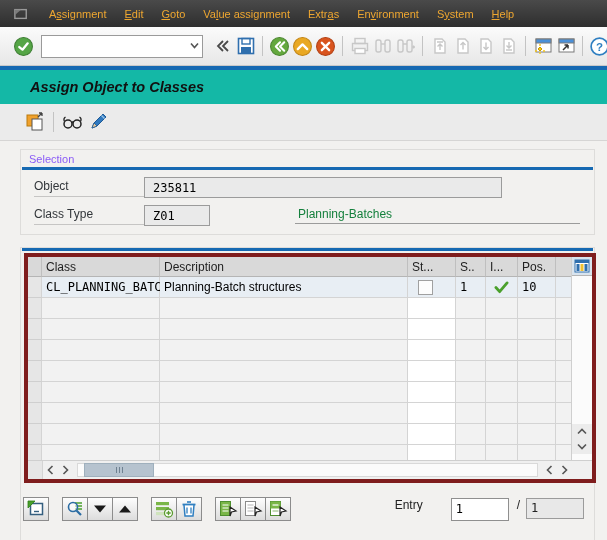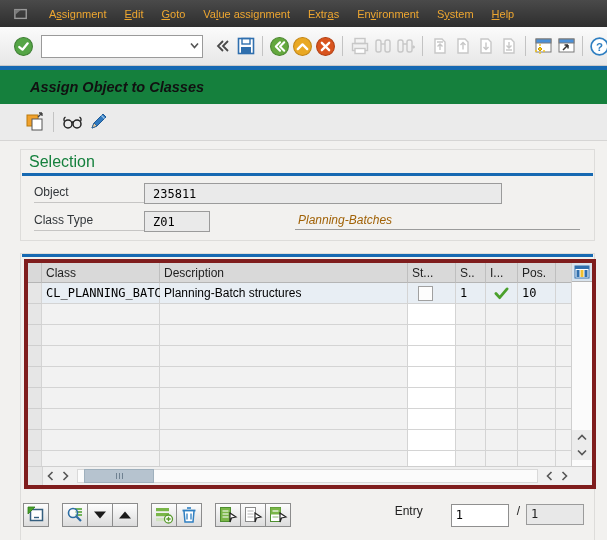--- a/index.html
+++ b/index.html
@@ -21,44 +21,44 @@
   .tbtn{width:23px;height:26px;display:flex;align-items:center;justify-content:center;
         background:transparent;border:0;padding:0;flex:0 0 auto;}
   .tsep{width:1px;height:20px;background:#c3c3c3;margin:0 5px;flex:0 0 auto;}
   .cmdwrap{position:relative;margin:0 8px 0 6px;flex:0 0 auto;}
   .cmdfield{width:138px;height:21px;border:1px solid #9a9a9a;background:#fff;
             font-family:"DejaVu Sans Mono",monospace;font-size:12px;padding:0 18px 0 4px;}
   .cmdarrow{position:absolute;right:4px;top:7px;}
 
   
   .blue-rule{height:4px;background:#1669b2;}
-  .titlebar{height:34px;background:#15803d;display:flex;align-items:center;padding-left:30px;}
+  .titlebar{height:34px;background:#14b8a6;display:flex;align-items:center;padding-left:30px;}
   .titlebar h1{font-size:14.5px;font-style:italic;font-weight:bold;color:#111;margin:0;}
 
   
   .apptoolbar{height:36px;background:#ebebeb;border-bottom:1px solid #d6d5d4;
               display:flex;align-items:center;padding-left:22px;}
   .abtn{width:26px;height:26px;display:flex;align-items:center;justify-content:center;
         background:transparent;border:0;padding:0;}
 
   
   .content{padding:8px 0 0 20px;}
   .groupbox{width:573px;border:1px solid #dddcda;background:#f2f1ef;padding-bottom:8px;}
-  .group-head{padding:3px 0 2px 8px;font-size:16px;color:#15803d;}
+  .group-head{padding:3px 0 2px 8px;font-size:11px;color:#8b5cf6;}
   .group-rule{height:3px;background:#1669b2;margin:0 1px;}
 
   .form-row{display:flex;align-items:center;margin:7px 0 0 13px;}
   .f-label{width:110px;border-bottom:1px solid #c6c5c4;padding-bottom:3px;color:#32363a;}
   .field{height:19px;border:1px solid #9b9b9b;background:#eaeaea;
          font-family:"DejaVu Sans Mono",monospace;font-size:12px;
          display:flex;align-items:center;padding-left:8px;color:#000;}
   .field.long{width:348px;}
   .field.short{width:56px;}
   .display-text{margin-left:85px;width:282px;border-bottom:1px solid #9b9b9b;
-                padding:0 0 2px 3px;color:#a16207;font-style:italic;}
+                padding:0 0 2px 3px;color:#15803d;}
 
   .assignments-box{margin-top:12px;height:292px;}
 
   
   .tablecontrol{margin:2px 2px 0 3px;border:4px solid #7f1d1d;background:#fff;width:564px;}
   .tc-main{display:flex;}
   .tc-grid{width:544px;height:203px;overflow:hidden;}
   .tc-row{display:flex;height:21px;}
   .tc-hrow{display:flex;height:20px;}
   .hcell{background:#d9d9d9;border-right:1px solid #bfbfbf;border-bottom:1px solid #b5b5b5;

